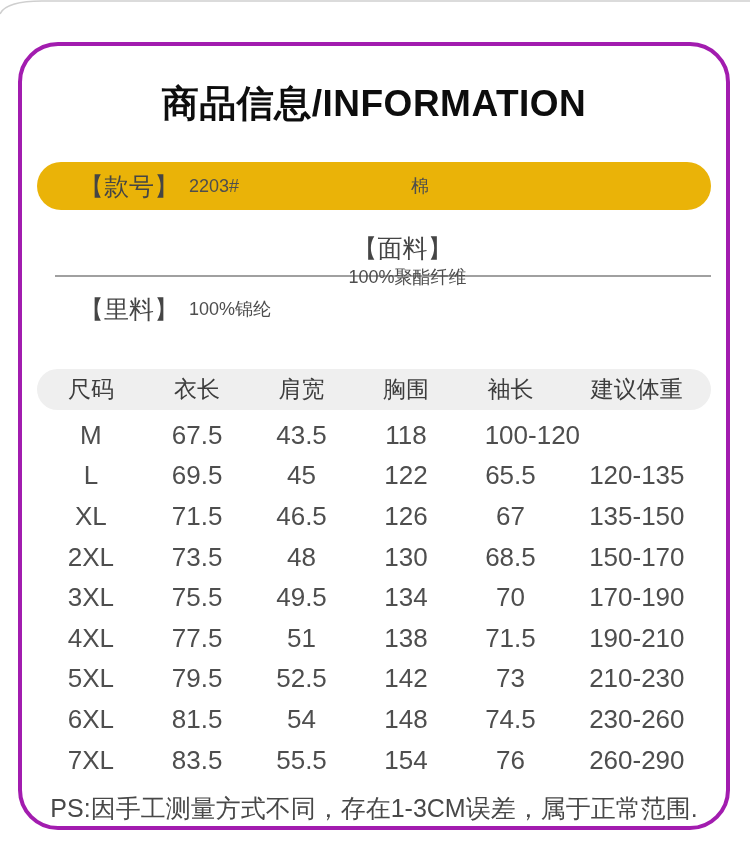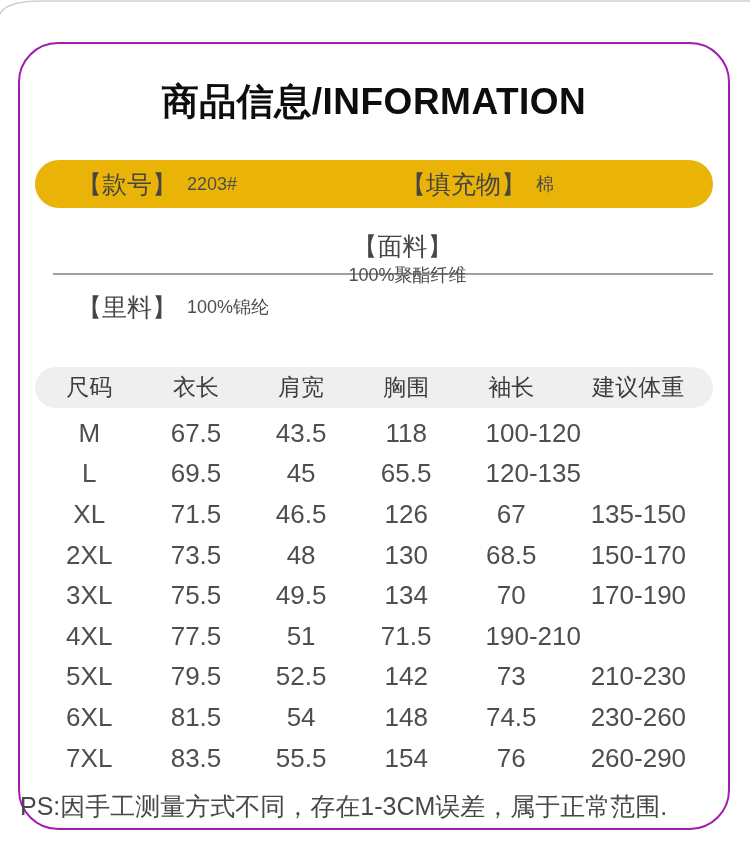--- a/index.html
+++ b/index.html
@@ -10,21 +10,21 @@
     position: relative;
     overflow: hidden;
   }
   .prev-edge { position: absolute; top: 0; left: 0; width: 750px; height: 20px; pointer-events: none; }
   .card {
     position: absolute;
     left: 18px; top: 42px;
     width: 712px; height: 788px;
     box-sizing: border-box;
     background: #ffffff;
-    border: 2px solid #a21caf;
+    border: 4px solid #a21caf;
     border-radius: 40px;
   }
   .title {
     margin: 36px 0 0 0;
     height: 44px; line-height: 44px;
     text-align: center;
     font-size: 37px;
     font-weight: 700;
     color: #0d0d0d;
     letter-spacing: 0.5px;
@@ -75,41 +75,41 @@
   .tcell { text-align: center; font-size: 26px; color: #4e4e4e; }
   .tcell.th { font-size: 23px; color: #3d3d3d; font-weight: 500; }
   .c0 { width: 16%; }
   .c1 { width: 15.5%; }
   .c2 { width: 15.5%; }
   .c3 { width: 15.5%; }
   .c4 { width: 15.5%; }
   .c5 { width: 22%; }
   .note {
     margin-top: 12px;
+    text-align: center;
     font-size: 25px;
     color: #484848;
     font-weight: 500;
   }
 </style>
 </head>
 <body>
 
 <svg class="prev-edge" viewBox="0 0 750 20" xmlns="http://www.w3.org/2000/svg">
   <path d="M0,14 Q6,1 42,1 L750,1" stroke="#cfcfcf" stroke-width="1.5" fill="none"></path>
 </svg>
 
 <div class="card">
 
   <h1 class="title">商品信息/INFORMATION</h1>
 
   <div class="pill-row">
     <span class="label">【款号】</span>
     <span class="value">2203#</span>
     <span class="pair2">
-      <span class="label">【填充物】</span>
       <span class="value">棉</span>
     </span>
   </div>
 
   <div class="plain-row row-fabric">
     <span class="label">【面料】</span>
     <span class="value">100%聚酯纤维</span>
   </div>
 
   <div class="divider"></div>
@@ -133,20 +133,21 @@
           <div class="tcell c0">M</div>
           <div class="tcell c1">67.5</div>
           <div class="tcell c2">43.5</div>
           <div class="tcell c3">118</div>
           <div class="tcell c5">100-120</div>
         </div>
         <div class="trow">
           <div class="tcell c0">L</div>
           <div class="tcell c1">69.5</div>
           <div class="tcell c2">45</div>
+          <div class="tcell c3">122</div>
           <div class="tcell c4">65.5</div>
           <div class="tcell c5">120-135</div>
         </div>
         <div class="trow">
           <div class="tcell c0">XL</div>
           <div class="tcell c1">71.5</div>
           <div class="tcell c2">46.5</div>
           <div class="tcell c3">126</div>
           <div class="tcell c4">67</div>
           <div class="tcell c5">135-150</div>
@@ -164,20 +165,21 @@
           <div class="tcell c1">75.5</div>
           <div class="tcell c2">49.5</div>
           <div class="tcell c3">134</div>
           <div class="tcell c4">70</div>
           <div class="tcell c5">170-190</div>
         </div>
         <div class="trow">
           <div class="tcell c0">4XL</div>
           <div class="tcell c1">77.5</div>
           <div class="tcell c2">51</div>
+          <div class="tcell c3">138</div>
           <div class="tcell c4">71.5</div>
           <div class="tcell c5">190-210</div>
         </div>
         <div class="trow">
           <div class="tcell c0">5XL</div>
           <div class="tcell c1">79.5</div>
           <div class="tcell c2">52.5</div>
           <div class="tcell c3">142</div>
           <div class="tcell c4">73</div>
           <div class="tcell c5">210-230</div>

